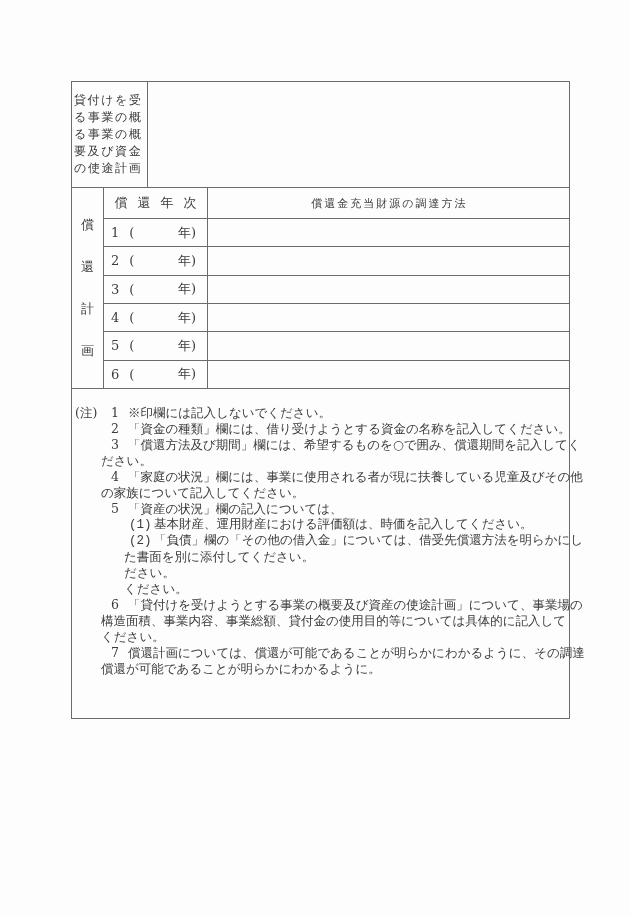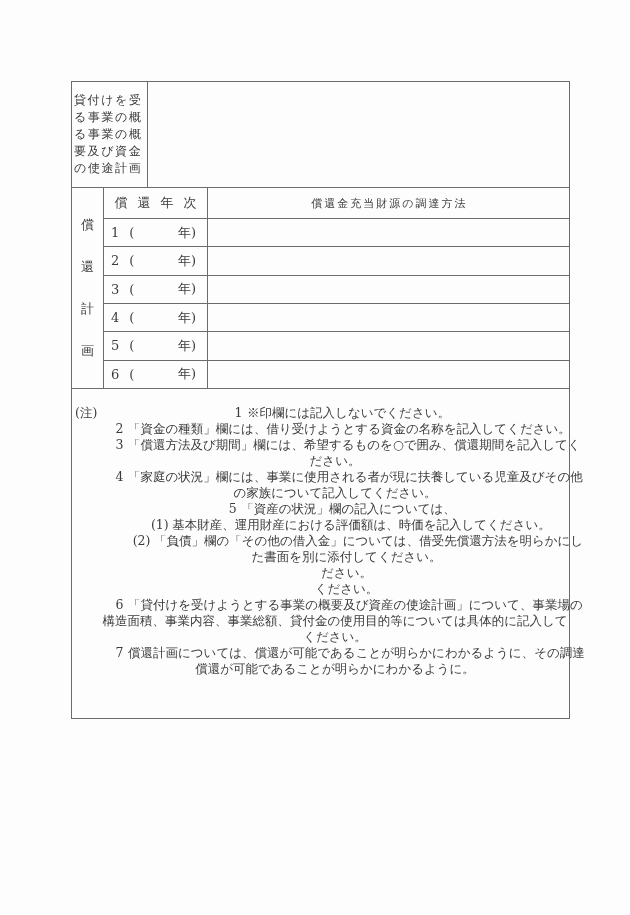--- a/index.html
+++ b/index.html
@@ -45,24 +45,24 @@
   .mid-row.header .cell-method{letter-spacing:2px;padding-left:2px;}
   .row-num{margin-left:7px;}
   .row-paren{margin-left:10px;}
   .row-year{margin-left:auto;margin-right:11px;}
   
   .sec-notes{
     flex:1;position:relative;padding-top:16px;
     font-size:12.5px;line-height:16px;
   }
   .note-caption{position:absolute;left:3px;top:16px;}
-  .note-line{white-space:nowrap;text-align:center;}
+  .note-line{white-space:nowrap;}
   .nl-item{padding-left:39px;}
   .nl-cont{padding-left:29px;}
-  .nl-sub{padding-left:57px;}
+  .nl-sub{padding-left:57px;font-family:Liberation Mono, monospace;}
   .nl-subcont{padding-left:52px;}
   .note-num{display:inline-block;width:17px;}
   .nl-sub .note-num{width:25px;}
 </style>
 </head>
 <body>
 
 <div class="page">
   <div class="form">
 

